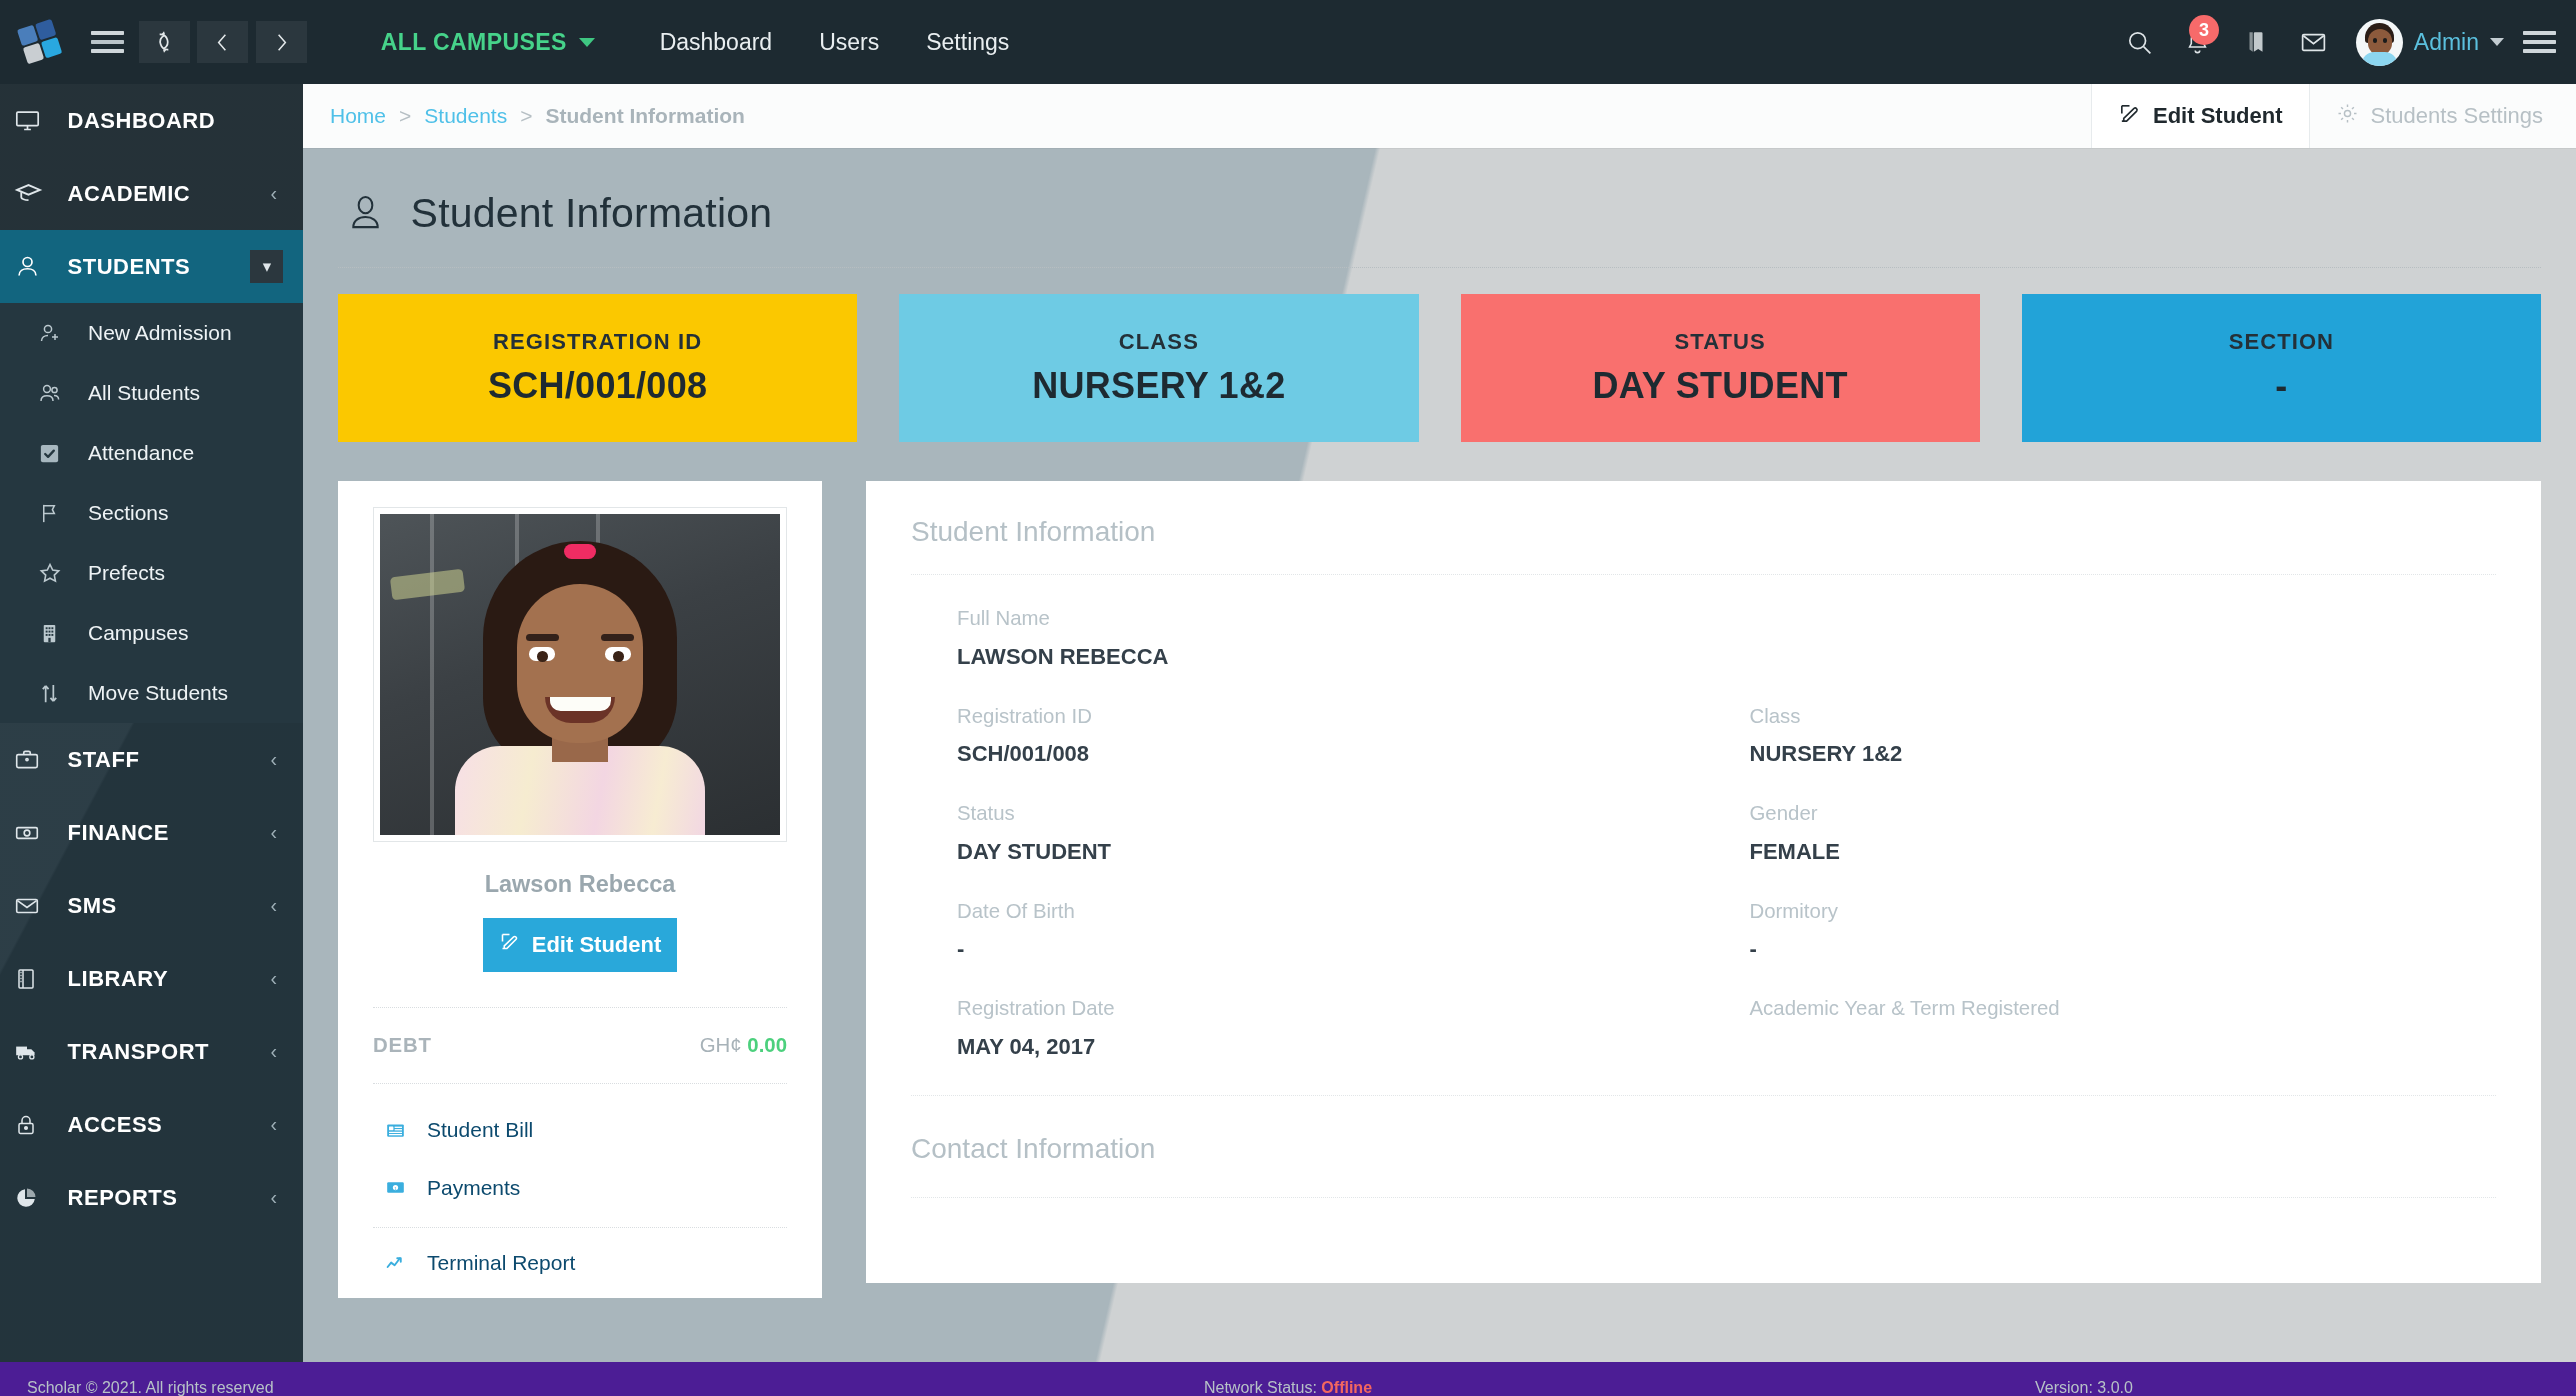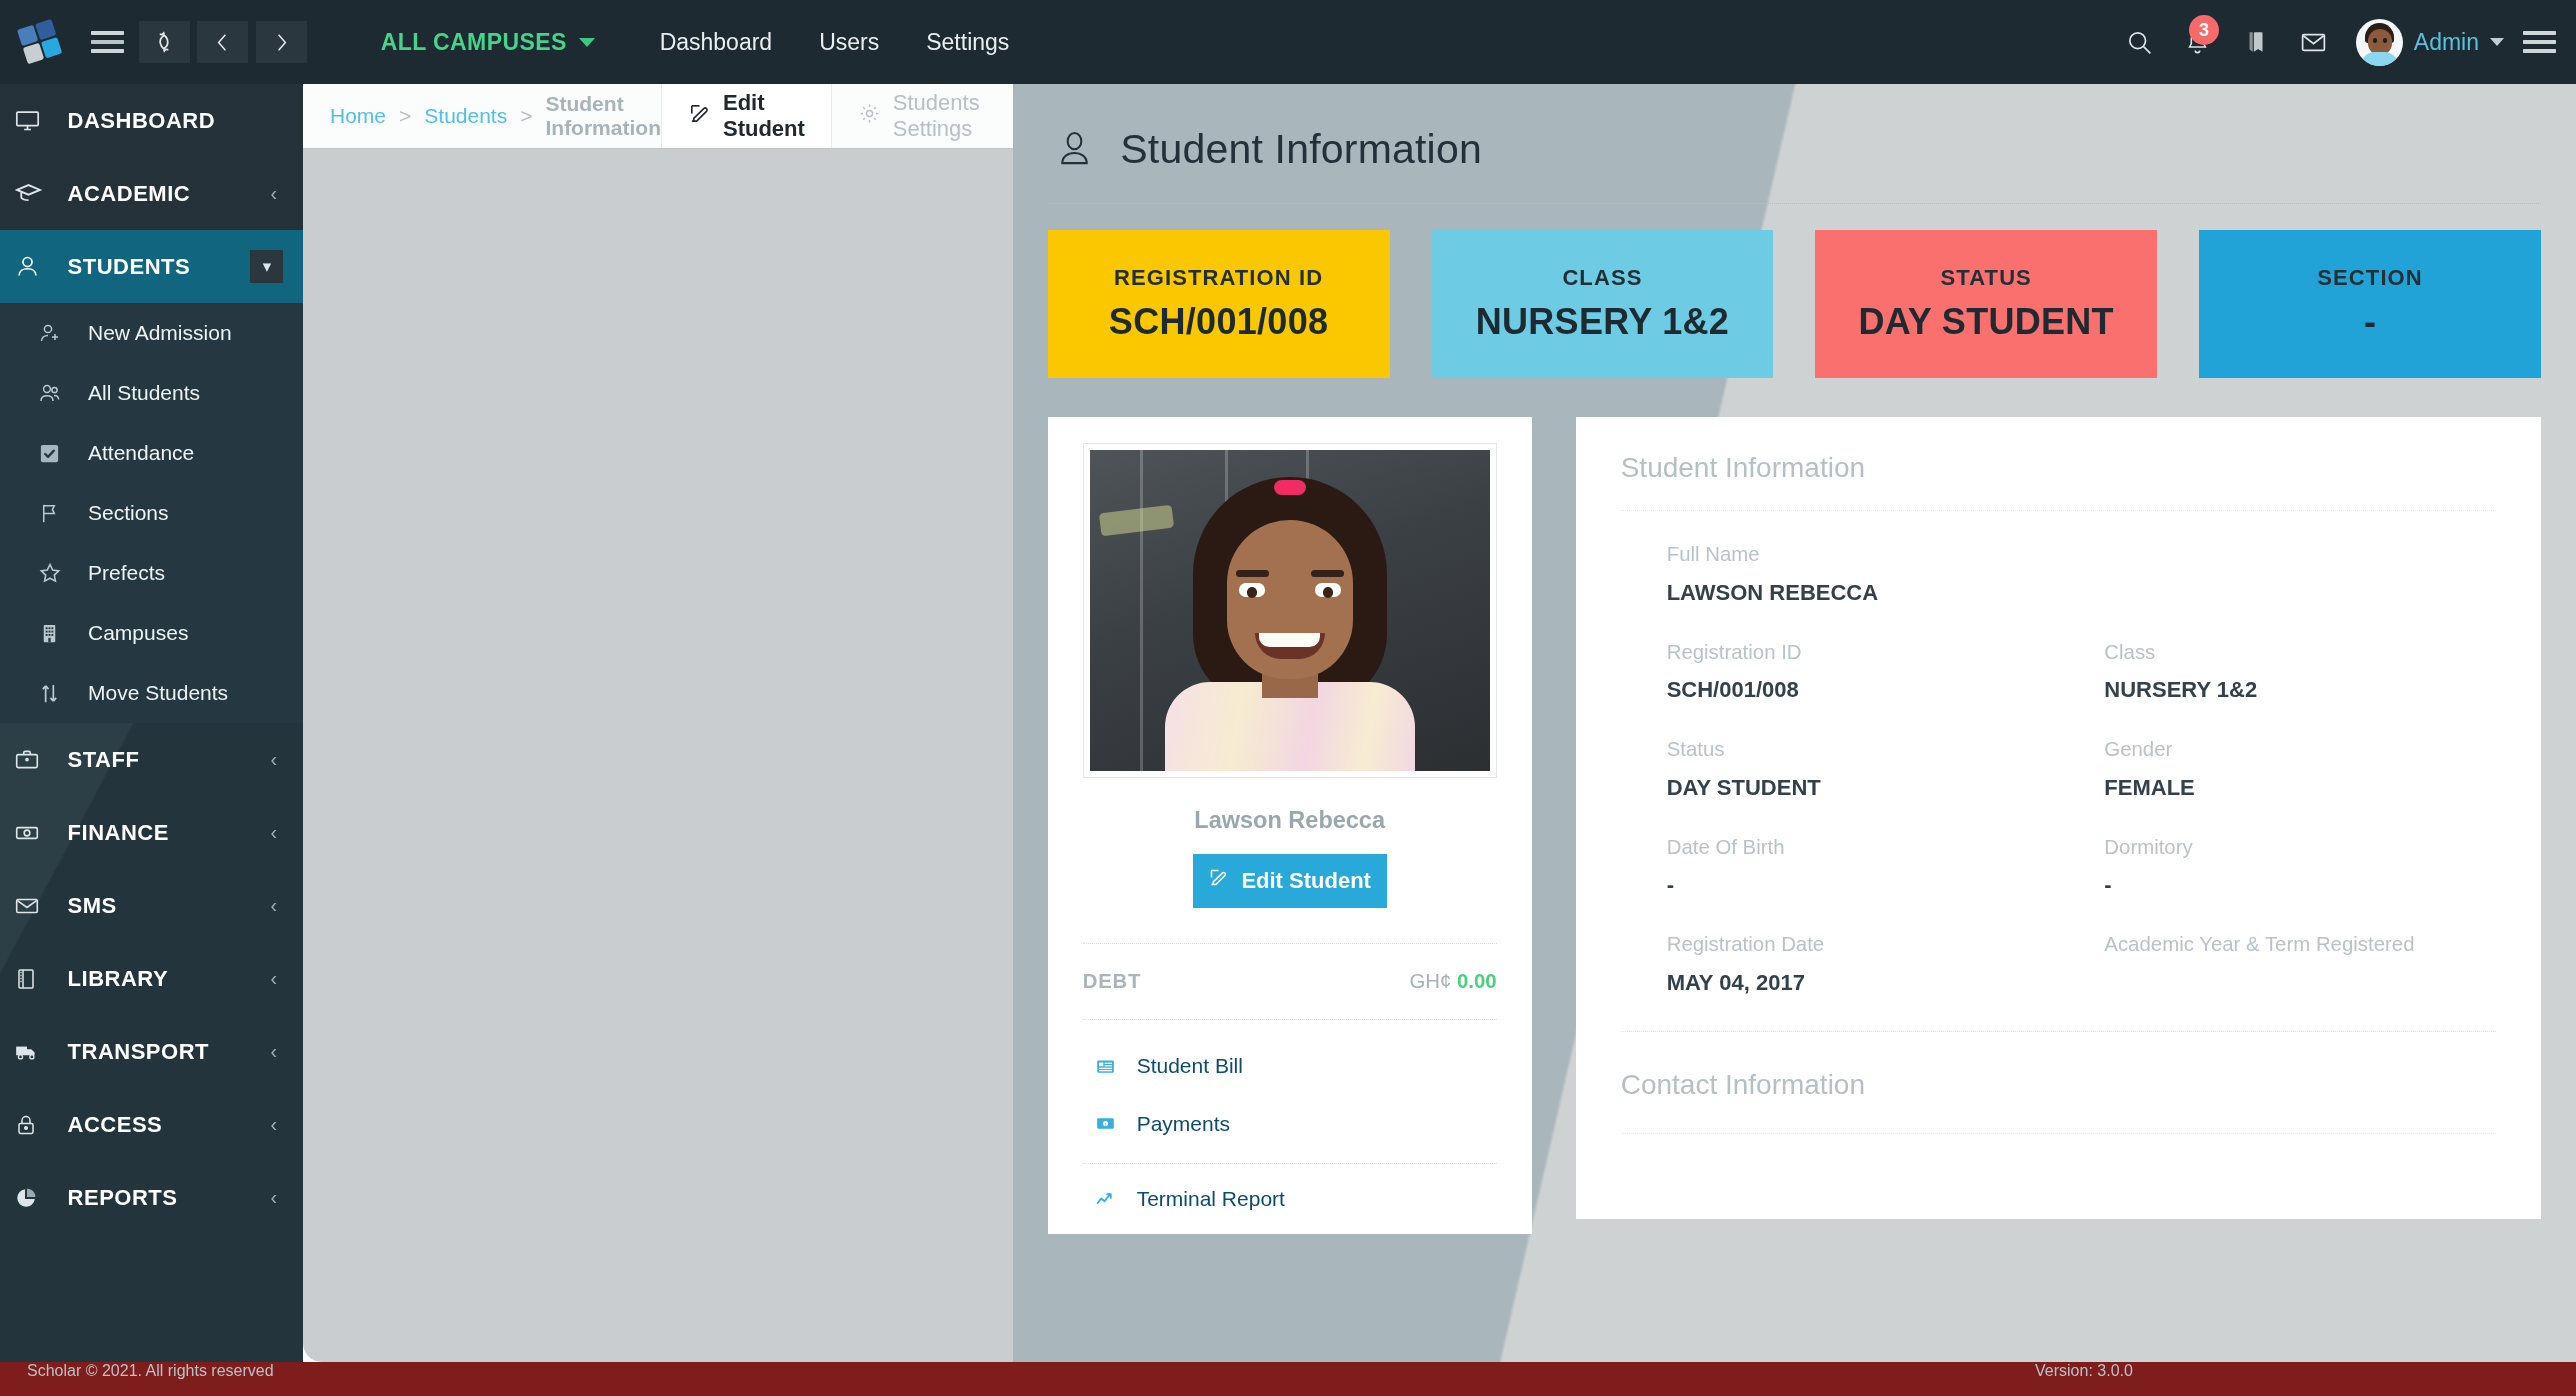--- a/index.html
+++ b/index.html
@@ -90,21 +90,21 @@
     display:flex;align-items:center;justify-content:center;color:#dfe6ea;font-size:16.6px;
   }
   .sb-sub { background:#253740; position:relative; }
   .sb-subitem {
     height:60px; display:flex; align-items:center; padding-left:38px; cursor:pointer; position:relative; z-index:2;
   }
   .sb-subitem .sb-ic { width:50px; display:flex; align-items:center; color:#bcc9cf; }
   .sb-subitem .sb-lbl { color:#eef3f5; font-size:21px; }
 
   
-  .content { flex:1 1 auto; display:flex; min-width:0; background:#c9cdcf; position:relative;border-radius:19px; }
+  .content { flex:1 1 auto; display:flex; flex-direction:column; min-width:0; background:#c9cdcf; position:relative;border-radius:19px; }
 
   .crumbbar {
     height:64px; flex:0 0 64px; background:#fbfcfc; display:flex; align-items:center;
     position:relative; z-index:20; box-shadow:0 0.8px 0 rgba(0,0,0,.05);
   }
   .crumbs { padding-left:27px; display:flex; align-items:center; gap:13px; font-size:21px; }
   .crumbs a { color:#4fc0e8; text-decoration:none; cursor:pointer; }
   .crumbs .sep { color:#b6bfc4; }
   .crumbs .cur { color:#a9b4ba; font-weight:bold; }
   .crumb-actions { margin-left:auto; display:flex; align-items:stretch; height:64px; }
@@ -179,21 +179,21 @@
   .sec-title { font-size:28px; color:#b5c0c6; font-weight:normal; padding-bottom:26px; }
   .sec-rule { border-top:1.5px dotted #e2e6e8; margin-bottom:32px; }
   .frow { display:flex; gap:0; }
   .fcol { flex:1 1 50%; padding-bottom:35px;margin-left:46px; }
   .fcol .k { font-size:20.4px; color:#b8c3c9; padding-bottom:13.6px; }
   .fcol .v { font-size:22px; color:#34404a; font-weight:bold; }
   .sec-title2 { font-size:28px; color:#b5c0c6; padding-top:13.6px; }
 
   
   .footer {
-    height:35px; flex:0 0 35px; background:#7f1d1d; display:flex; align-items:flex-start;
+    height:35px; flex:0 0 35px; background:#4c1d95; display:flex; align-items:flex-end;
     color:#b7c2c7; font-size:16px; position:relative; z-index:30;
   }
   .footer .f1 { padding-left:27px; }
   .footer .f2 { position:absolute; left:50%; transform:translateX(-50%);margin-top:36px; }
   .footer .f2 b { color:#f4675f; }
   .footer .f3 { position:absolute; left:79%; }
 </style>
 </head>
 <body>
 

